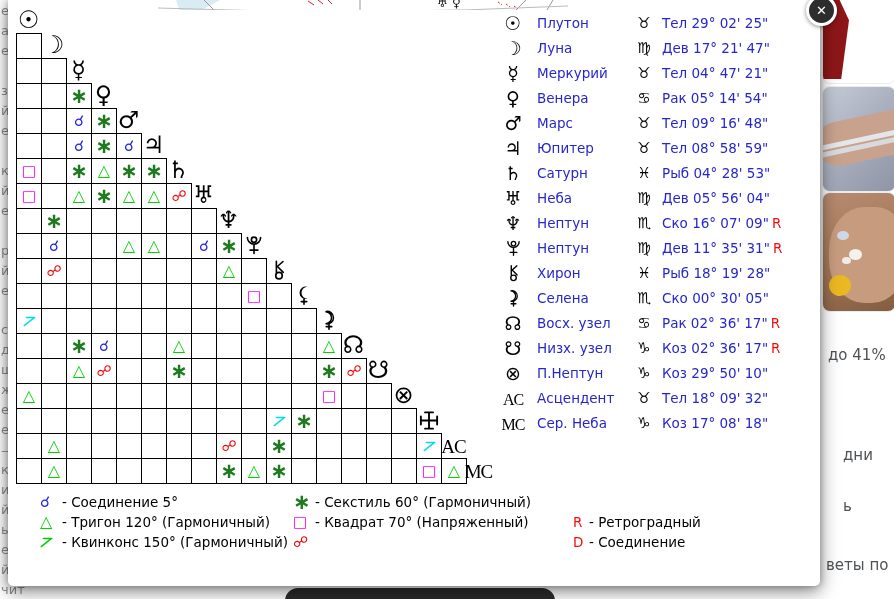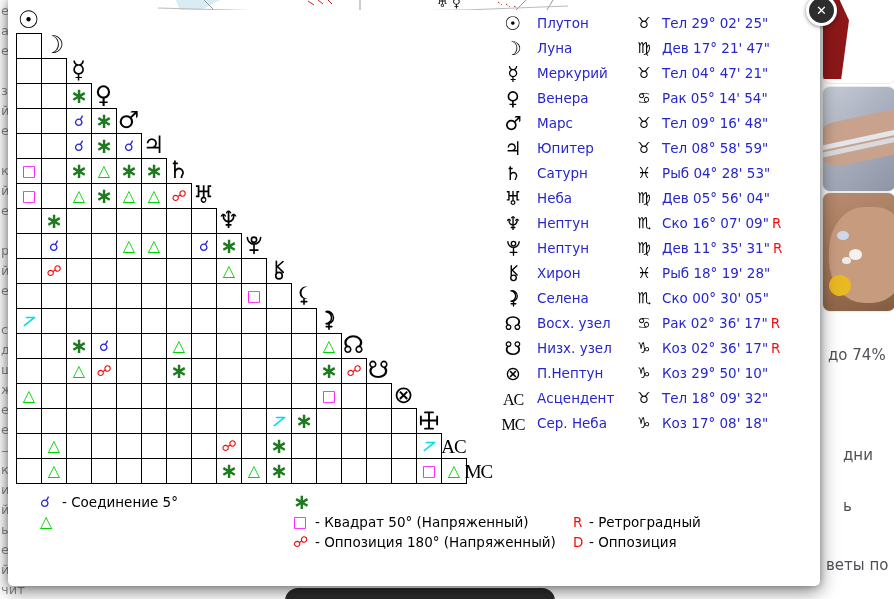--- a/index.html
+++ b/index.html
@@ -103,21 +103,21 @@
     <div id="bracelet-arm"></div>
     <div id="bracelet-band"></div>
   </div>
   <div class="card" id="card-hand">
     <div id="palm"></div>
     <div class="charm" style="left:14px;top:38px;width:12px;height:9px;background:#cfd8e8;"></div>
     <div class="charm" style="left:26px;top:56px;width:13px;height:11px;background:#f4f2ee;box-shadow:-9px 6px 0 -2px #efece8;"></div>
     <div class="charm" style="left:6px;top:82px;width:22px;height:21px;background:#eab821;"></div>
   </div>
   <div id="bg-right-texts">
-      <span class="bg-rtext" style="left: 828px; top: 346px;">до 74%</span>
+      <span class="bg-rtext" style="left: 828px; top: 346px;">до 41%</span>
       <span class="bg-rtext" style="left: 843px; top: 446px;">дни</span>
       <span class="bg-rtext" style="left: 843px; top: 497px;">ь</span>
       <span class="bg-rtext" style="left: 826px; top: 556px;">веты по</span>
     </div>
 </div>
 <div id="bottom-bar"></div>
 
 <div id="modal">
   <div id="wheel-sliver">
     <div id="wheel-wedge"></div>
@@ -620,50 +620,61 @@
         <div class="leg-row">
           <span class="leg-g">
             <span class="asp asp-conjunction" style="color: rgb(35, 35, 221);">☌</span>
           </span>
           <span>- Соединение 5°</span>
         </div>
         <div class="leg-row">
           <span class="leg-g">
             <span class="asp asp-trine" style="color: rgb(0, 212, 0);">△</span>
           </span>
+          <span>- Тригон 120° (Гармоничный)</span>
+        </div>
+        <div class="leg-row">
+          <span class="leg-g">
+            <span class="asp asp-quincunx" style="color: rgb(0, 204, 0);">
+              <svg class="gsvg" viewBox="0 0 16 16">
+                <path d="M1.5 13 L13.8 3.2 M4.2 3.2 H14.5" fill="none" stroke="currentColor" stroke-width="1.8" stroke-linecap="round"></path>
+              </svg>
+            </span>
+          </span>
+          <span>- Квинконс 150° (Гармоничный)</span>
         </div>
       </div>
       <div class="leg-col" style="left: 285px;">
         <div class="leg-row">
           <span class="leg-g">
             <span class="asp asp-sextile" style="color: rgb(30, 122, 30);">∗</span>
           </span>
+          <span>- Секстиль 60° (Гармоничный)</span>
         </div>
         <div class="leg-row">
           <span class="leg-g">
             <span class="asp asp-square" style="color: rgb(255, 0, 255);">□</span>
           </span>
-          <span>- Квадрат 50° (Напряженный)</span>
+          <span>- Квадрат 70° (Напряженный)</span>
         </div>
         <div class="leg-row">
           <span class="leg-g">
             <span class="asp asp-opposition" style="color: rgb(238, 13, 13);">☍</span>
           </span>
-          <span>- Оппозиция 180° (Напряженный)</span>
         </div>
       </div>
       <div class="leg-col" style="left: 565px;">
         <div class="leg-row">
           <span class="leg-letter" style="color: rgb(241, 13, 13);"></span>
           <span></span>
         </div>
         <div class="leg-row">
           <span class="leg-letter" style="color: rgb(241, 13, 13);">R</span>
           <span>- Ретроградный</span>
         </div>
         <div class="leg-row">
           <span class="leg-letter" style="color: rgb(241, 13, 13);">D</span>
-          <span>- Оппозиция</span>
+          <span>- Соединение</span>
         </div>
       </div>
     </div>
 </div>
 <div id="close-btn">✕</div>
 
 </body></html>

